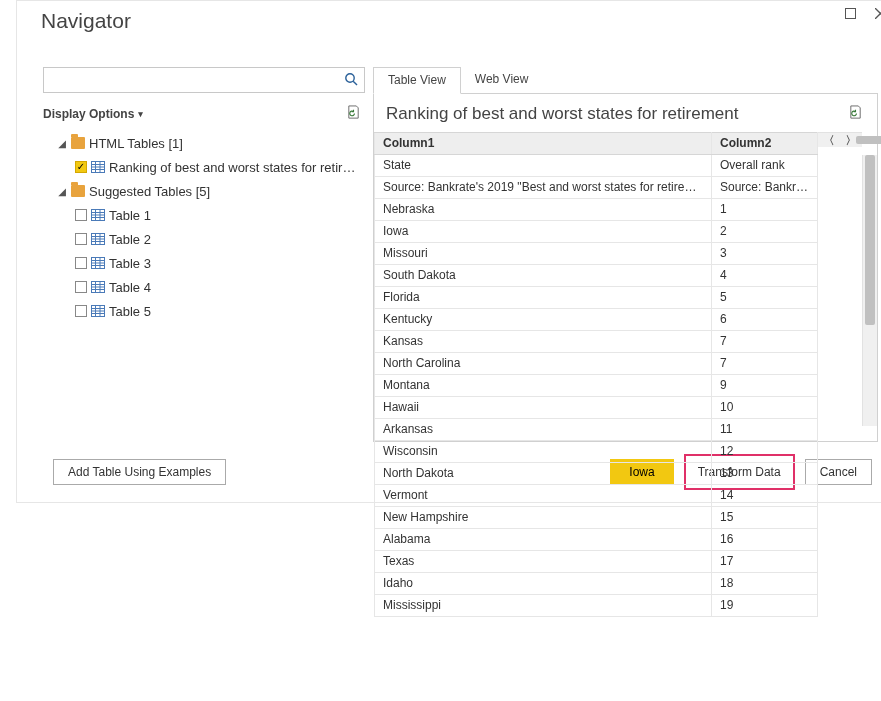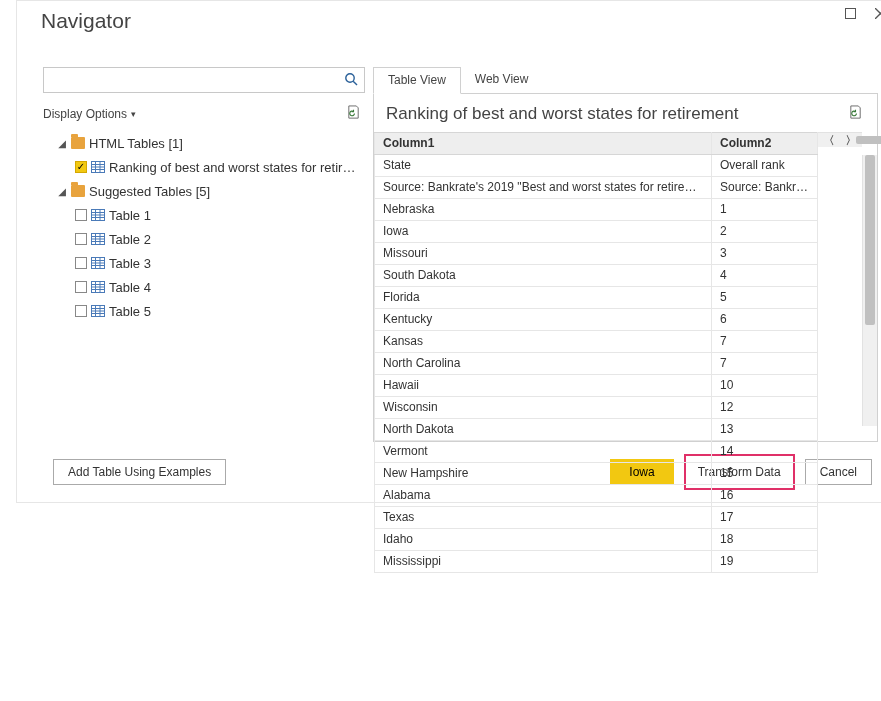--- a/index.html
+++ b/index.html
@@ -50,21 +50,21 @@
   }
   .searchbox input {
     border:none; outline:none; flex:1; font-size:12px; height:100%;
   }
   .searchbox .sicon { color:#2a6099; }
   .display-row {
     display:flex; align-items:center; justify-content:space-between;
     margin-bottom: 8px;
     padding-right: 4px;
   }
-  .display-opts { color:#444; font-size:12px; display:flex; align-items:center; gap:4px;}
+  .display-opts { color:#444; font-size:12px; display:flex; align-items:center; gap:4px;font-weight:bold;}
   .refresh-icon { color:#555; }
   .tree { font-size:13px; color:#333; }
   .tree-node { display:flex; align-items:center; height:24px; gap:4px; }
   .caret { width:10px; display:inline-block; text-align:center; color:#555; font-size:10px;}
   .folder-icon { width:14px; height:12px; background:#E8A33D; border-radius:1px; display:inline-block; position:relative;}
   .folder-icon::before { content:""; position:absolute; top:-3px; left:0; width:7px; height:3px; background:#E8A33D; border-radius:1px 1px 0 0;}
   .chk { width:12px; height:12px; border:1px solid #888; display:inline-flex; align-items:center; justify-content:center; font-size:10px; line-height:1;}
   .chk.checked { background:#F2C811; border-color:#D4A700; color:#000;}
   .table-icon { display:inline-flex; width:14px; height:12px; }
   .table-icon svg { width:14px; height:12px; }
@@ -359,22 +359,30 @@
                   </tr>
                   <tr>
                     <td>Kansas</td>
                     <td>7</td>
                   </tr>
                   <tr>
                     <td>North Carolina</td>
                     <td>7</td>
                   </tr>
                   <tr>
+                    <td>Montana</td>
+                    <td>9</td>
+                  </tr>
+                  <tr>
                     <td>Hawaii</td>
                     <td>10</td>
+                  </tr>
+                  <tr>
+                    <td>Arkansas</td>
+                    <td>11</td>
                   </tr>
                   <tr>
                     <td>Wisconsin</td>
                     <td>12</td>
                   </tr>
                   <tr>
                     <td>North Dakota</td>
                     <td>13</td>
                   </tr>
                   <tr>

